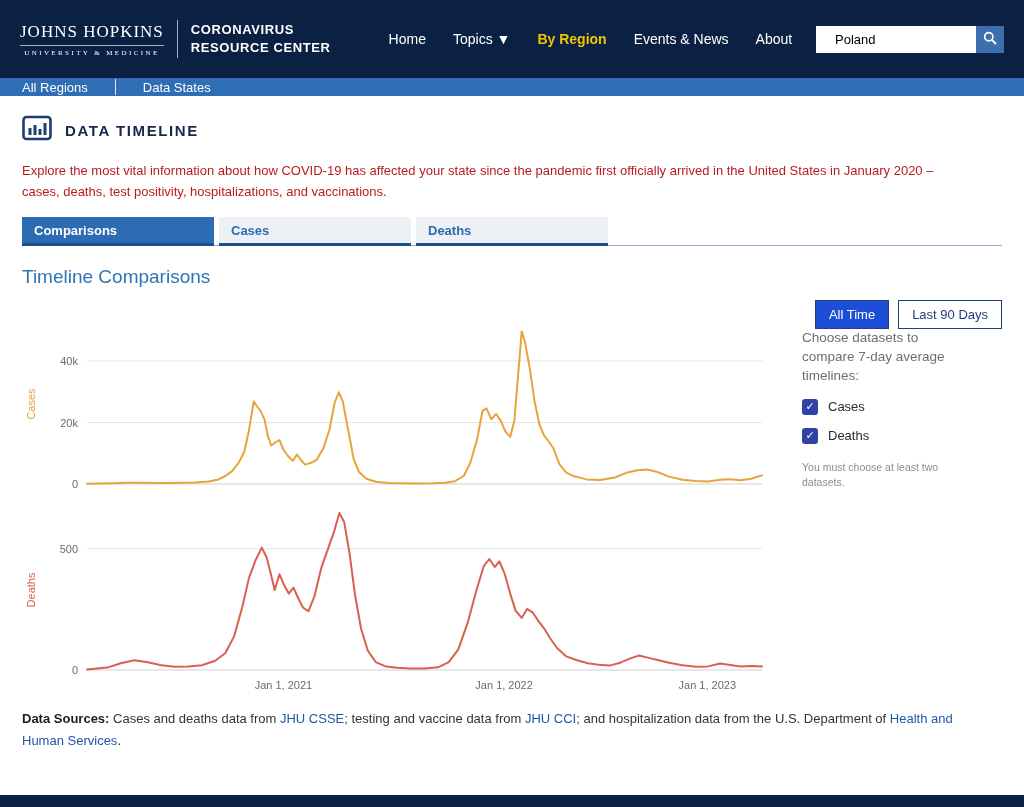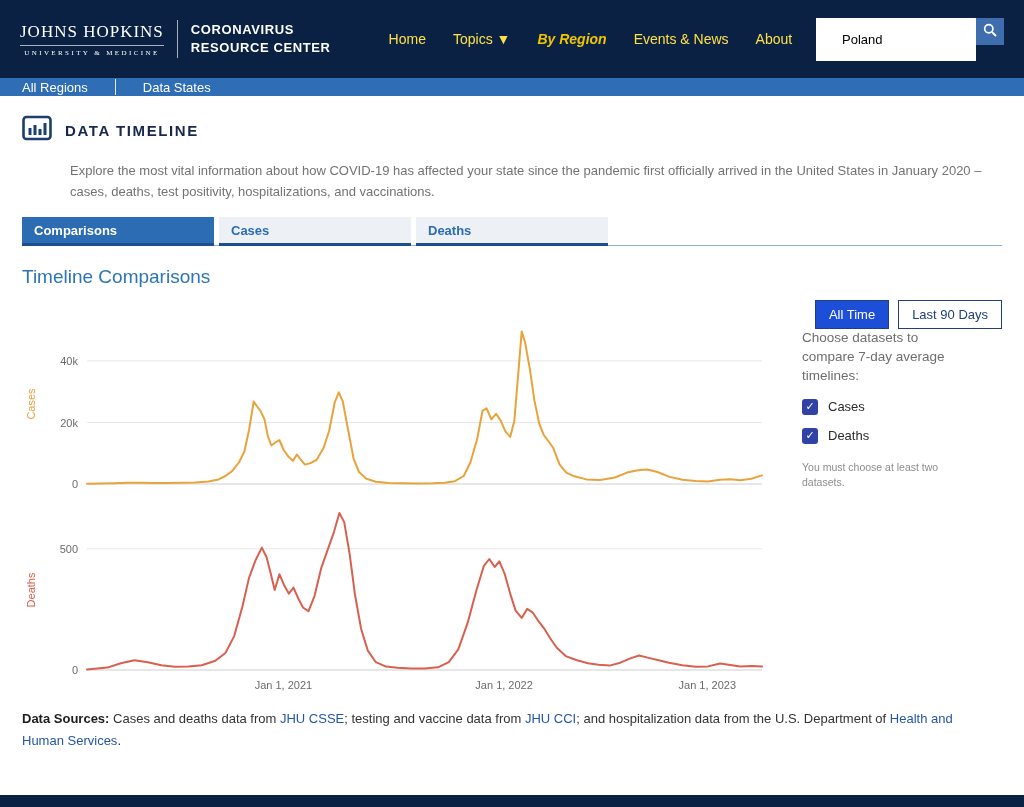--- a/index.html
+++ b/index.html
@@ -9,34 +9,34 @@
   }
   
   .header { background:#0b2143; height:78px; display:flex; align-items:center; padding:0 20px; color:#fff; }
   .logo { display:flex; align-items:center; cursor:pointer; }
   .logo-serif { font-family:"Liberation Serif", serif; text-align:center; }
   .logo-name { font-size:17px; letter-spacing:1px; padding-bottom:3px; border-bottom:1px solid rgba(255,255,255,.65); white-space:nowrap; }
   .logo-sub { font-size:7px; letter-spacing:2.4px; margin-top:3px; }
   .logo-divider { width:1px; height:38px; background:rgba(255,255,255,.65); margin:0 13px; }
   .logo-brand { font-size:13px; font-weight:bold; letter-spacing:.6px; line-height:1.35; }
   .nav { display:flex; gap:27px; margin-left:58px; font-size:14px; align-items:center; }
-  .nav a { color:#fde047; text-decoration:none; white-space:nowrap; }
-  .nav a.gold { color:#f1c400; font-weight:bold;font-style:italic; }
+  .nav a { color:#ffffff; text-decoration:none; white-space:nowrap; }
+  .nav a.gold { color:#f1c400; font-weight:bold; }
   .search { margin-left:auto; display:flex; }
-  .search input { width:160px; height:43px; border:none; padding:0 26px; font-size:13px; font-family:inherit; outline:none; }
+  .search input { width:160px; height:27px; border:none; padding:0 19px; font-size:13px; font-family:inherit; outline:none; }
   .search button { width:28px; height:27px; background:#3f6eae; border:none; display:flex; align-items:center; justify-content:center; cursor:pointer; }
   
   .subnav { background:#2f6db5; height:18px; display:flex; align-items:center; padding:0 22px; color:#fff; font-size:13px; }
   .subnav a { color:#fff; text-decoration:none; }
   .subnav .divider { width:1px; height:16px; background:rgba(255,255,255,.85); margin:0 27px; }
   
   .content { padding:0 22px; }
   .title-row { display:flex; align-items:center; gap:13px; margin-top:17px; }
   .page-title { font-size:15px; font-weight:600; letter-spacing:1.6px; color:#16294d; }
-  .intro { margin-top:13px; font-size:13px; color:#737373; line-height:1.65; max-width:916px;margin-left:48px; }
+  .intro { margin-top:13px; font-size:13px; color:#b91c1c; line-height:1.65; max-width:916px; }
   .tabs { display:flex; gap:5px; margin-top:14px; position:relative; }
   .tabs::after { content:""; position:absolute; left:0; right:0; bottom:0; height:1px; background:#8fb0d4; }
   .tab { width:192px; padding:6px 0 5px 12px; font-size:13px; font-weight:600; border-bottom:3px solid #1c4f8f;
          background:#edf0f5; color:#2b6cb3; cursor:pointer; position:relative; z-index:1; }
   .tab.active { background:#2b6cb3; color:#fff; }
   .section-title { margin-top:20px; font-size:19px; color:#2e75b6; font-weight:500; }
   .chart-region { display:flex; margin-top:4px; }
   .charts { margin-top:24px; }
   .charts svg { display:block; }
   .charts svg + svg { margin-top:6px; }

